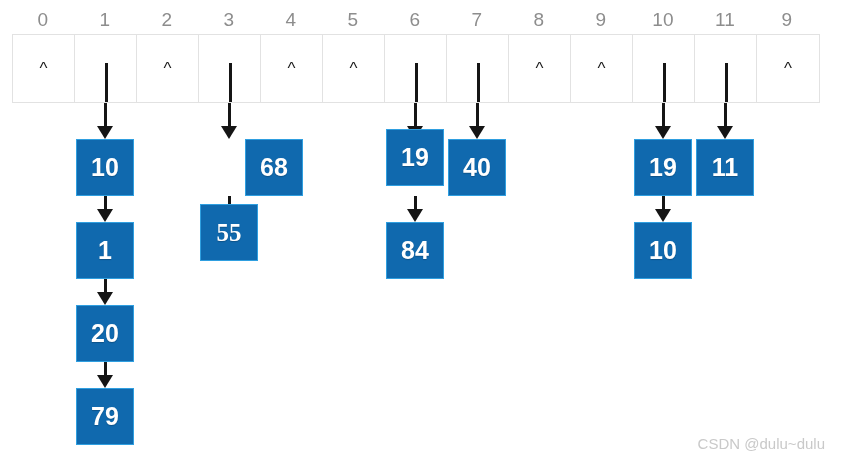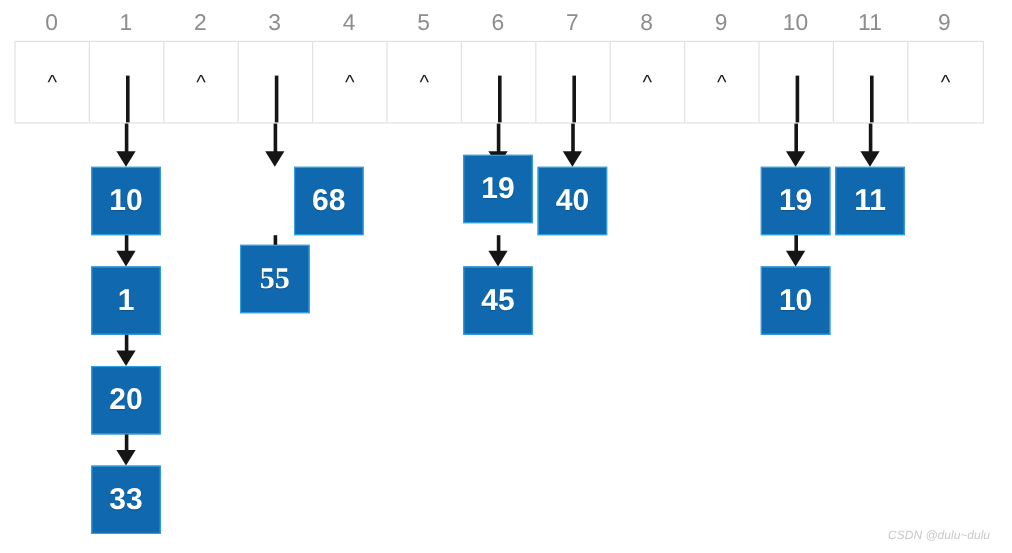--- a/index.html
+++ b/index.html
@@ -117,24 +117,23 @@
     font-family: "Liberation Sans", sans-serif;
     text-shadow: 0 1px 1px rgba(0,0,0,0.22);
   }
 
   
   #watermark {
     position: absolute;
     right: 18px;
     bottom: 9px;
     color: #c9c9c9;
-    font-size: 10px;
+    font-size: 15px;
     font-family: "Liberation Sans", sans-serif;
     white-space: nowrap;
-    font-style: italic;
   }
 </style>
 </head>
 <body>
 
 <div id="stage">
 
   <div id="index-row">
       <div class="index-label" style="left: 12px;">0</div>
       <div class="index-label" style="left: 74px;">1</div>
@@ -198,33 +197,33 @@
       <div class="arrow-head" style="left: 105px; top: 126px;"></div>
       <div class="node" style="left: 76px; top: 139px;">10</div>
       <div class="connector" style="left: 105px; top: 196px; height: 15px;"></div>
       <div class="arrow-head" style="left: 105px; top: 209px;"></div>
       <div class="node" style="left: 76px; top: 222px;">1</div>
       <div class="connector" style="left: 105px; top: 279px; height: 15px;"></div>
       <div class="arrow-head" style="left: 105px; top: 292px;"></div>
       <div class="node" style="left: 76px; top: 305px;">20</div>
       <div class="connector" style="left: 105px; top: 362px; height: 15px;"></div>
       <div class="arrow-head" style="left: 105px; top: 375px;"></div>
-      <div class="node" style="left: 76px; top: 388px;">33</div>
+      <div class="node" style="left: 76px; top: 388px;">79</div>
       <div class="connector" style="left: 229px; top: 103px; height: 25px;"></div>
       <div class="arrow-head" style="left: 229px; top: 126px;"></div>
       <div class="node" style="left: 200px; top: 139px; margin-left: 45px;">68</div>
       <div class="connector" style="left: 229px; top: 196px; height: 15px;"></div>
       <div class="arrow-head" style="left: 229px; top: 209px;"></div>
       <div class="node" style="left: 200px; top: 204px; font-family: Liberation Serif, serif;">55</div>
       <div class="connector" style="left: 415px; top: 103px; height: 25px;"></div>
       <div class="arrow-head" style="left: 415px; top: 126px;"></div>
       <div class="node" style="left: 386px; top: 129px;">19</div>
       <div class="connector" style="left: 415px; top: 196px; height: 15px;"></div>
       <div class="arrow-head" style="left: 415px; top: 209px;"></div>
-      <div class="node" style="left: 386px; top: 222px;">45</div>
+      <div class="node" style="left: 386px; top: 222px;">84</div>
       <div class="connector" style="left: 477px; top: 103px; height: 25px;"></div>
       <div class="arrow-head" style="left: 477px; top: 126px;"></div>
       <div class="node" style="left: 448px; top: 139px;">40</div>
       <div class="connector" style="left: 663px; top: 103px; height: 25px;"></div>
       <div class="arrow-head" style="left: 663px; top: 126px;"></div>
       <div class="node" style="left: 634px; top: 139px;">19</div>
       <div class="connector" style="left: 663px; top: 196px; height: 15px;"></div>
       <div class="arrow-head" style="left: 663px; top: 209px;"></div>
       <div class="node" style="left: 634px; top: 222px;">10</div>
       <div class="connector" style="left: 725px; top: 103px; height: 25px;"></div>

